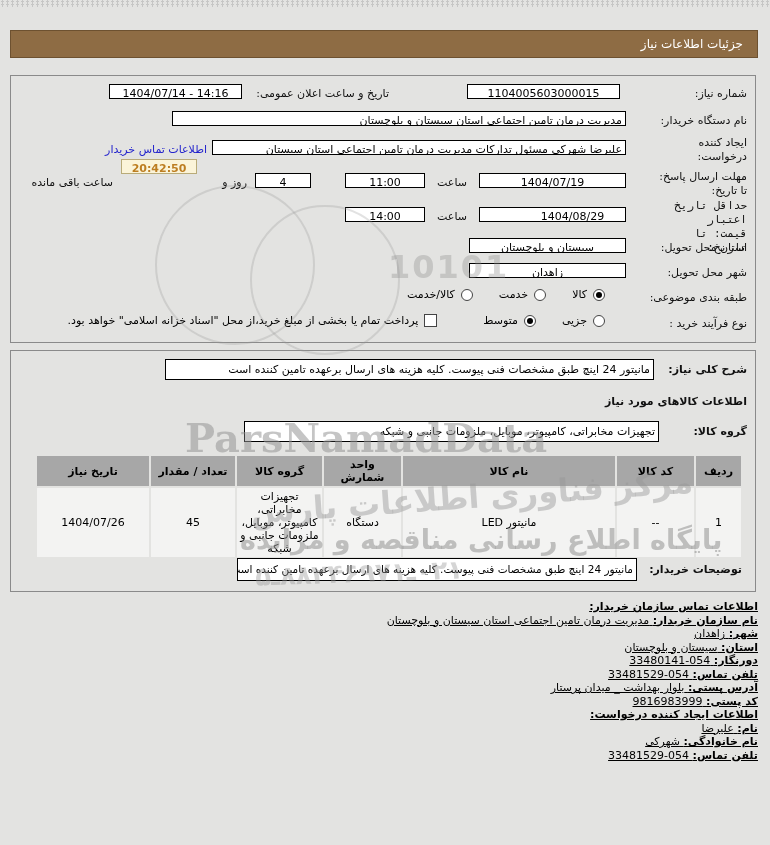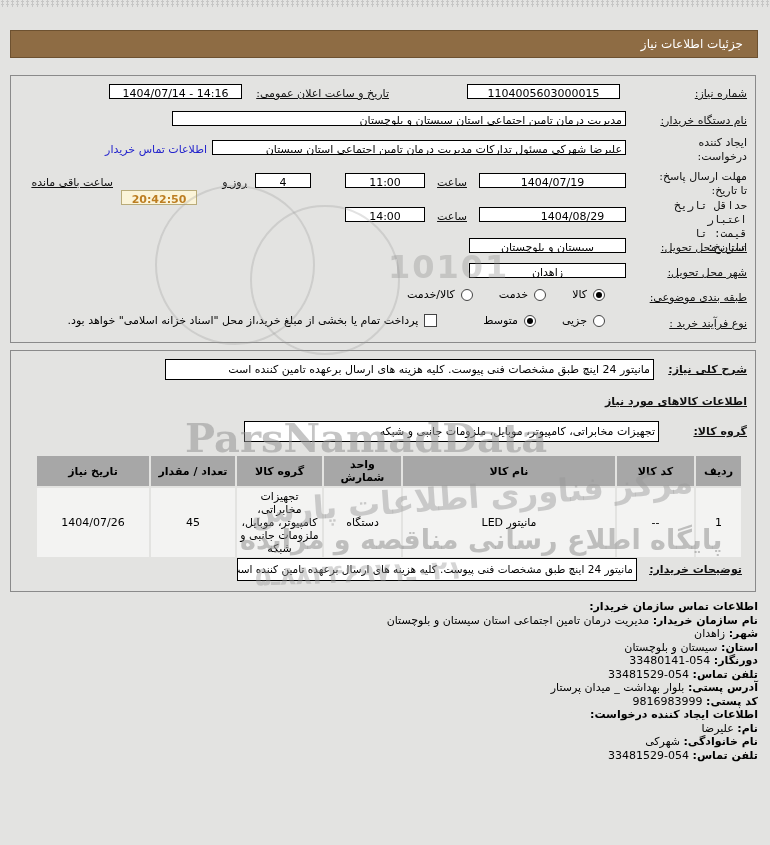--- a/index.html
+++ b/index.html
@@ -20,21 +20,21 @@
     position:absolute; top:30px; left:10px; width:748px; height:28px;
     background:#8e6c44; border:1px solid #6d5130; color:#fff;
     line-height:26px; padding-right:14px; font-size:12px;
   }
   .panel {
     position:absolute; left:10px; width:746px;
     border:1px solid #8a8a8a; background:transparent;
   }
   #panel-form { top:75px; height:268px; }
   #panel-need { top:350px; height:242px; }
-  .lbl { position:absolute; white-space:nowrap; color:#111;text-decoration:underline; }
+  .lbl { position:absolute; white-space:nowrap; color:#111; }
   .lbl2 { position:absolute; width:90px; text-align:right; line-height:14px; color:#111; }
   .b { font-weight:bold; }
   .field {
     position:absolute; height:15px; background:#fff;
     border:1px solid #000; line-height:17px; text-align:center;
     overflow:hidden; white-space:nowrap; font-size:11px;
   }
   .field.rt { text-align:right; padding:0 3px; }
   .num { direction:ltr; unicode-bidi:bidi-override; }
   .countdown {
@@ -61,21 +61,21 @@
     border-spacing:2px; table-layout:fixed; font-size:11px;
   }
   table.goods th {
     background:#a7a7a7; color:#000; font-weight:bold; height:30px;
     text-align:center; padding:2px 3px; overflow:hidden;
   }
   table.goods td {
     background:#f3f3f2; height:56px; text-align:center; vertical-align:middle;
     padding:2px 3px; line-height:13px;
   }
-  .contact { position:absolute; top:600px; right:12px; text-align:right; line-height:13.5px; }
+  .contact { position:absolute; top:600px; right:12px; text-align:right; line-height:13.5px;text-decoration:underline; }
   .contact div { white-space:nowrap; }
   .wm { position:absolute; pointer-events:none; z-index:6; }
   .wm-circle { border:2px solid rgba(150,150,150,.28); border-radius:50%; }
   .wm-digits { color:rgba(140,140,140,.35); font-size:32px; font-weight:bold; letter-spacing:2px; }
   .wm-brand { color:rgba(150,150,150,.55); font-size:40px; font-weight:bold; font-family:"DejaVu Serif","Liberation Serif",serif; }
   .wm-script { color:rgba(150,150,150,.45); font-size:32px; font-weight:bold; transform:rotate(-4deg); }
   .wm-fa { color:rgba(145,145,145,.55); font-size:27px; font-weight:bold; }
   .wm-phone { color:rgba(150,150,150,.4); font-size:26px; font-weight:bold; transform:rotate(-2deg); }
 </style>
 </head>
@@ -104,21 +104,21 @@
 
   <span class="lbl2" style="top:94px; right:8px;">
     <span>مهلت ارسال پاسخ:</span><br>
     <span>تا تاریخ:</span>
   </span>
   <span class="field num" style="top:97px; right:129px; width:147px;">1404/07/19</span>
   <span class="lbl" style="top:100px; right:288px;">ساعت</span>
   <span class="field num" style="top:97px; right:330px; width:80px;">11:00</span>
   <span class="field num" style="top:97px; right:444px; width:56px;">4</span>
   <span class="lbl" style="top:100px; right:508px;">روز و</span>
-  <span class="field num countdown" style="top:114px; right:558px; width:76px;">20:42:50</span>
+  <span class="field num countdown" style="top:83px; right:558px; width:76px;">20:42:50</span>
   <span class="lbl" style="top:100px; right:642px;">ساعت باقی مانده</span>
 
   <span class="lbl2" style="top:123px; right:8px;font-family:Liberation Mono, monospace;">
     <span>حداقل تاریخ اعتبار</span><br>
     <span>قیمت: تا تاریخ:</span>
   </span>
   <span class="field num" style="top:131px; right:129px; width:147px;padding-left:40px;">1404/08/29</span>
   <span class="lbl" style="top:134px; right:288px;">ساعت</span>
   <span class="field num" style="top:131px; right:330px; width:80px;">14:00</span>
 

